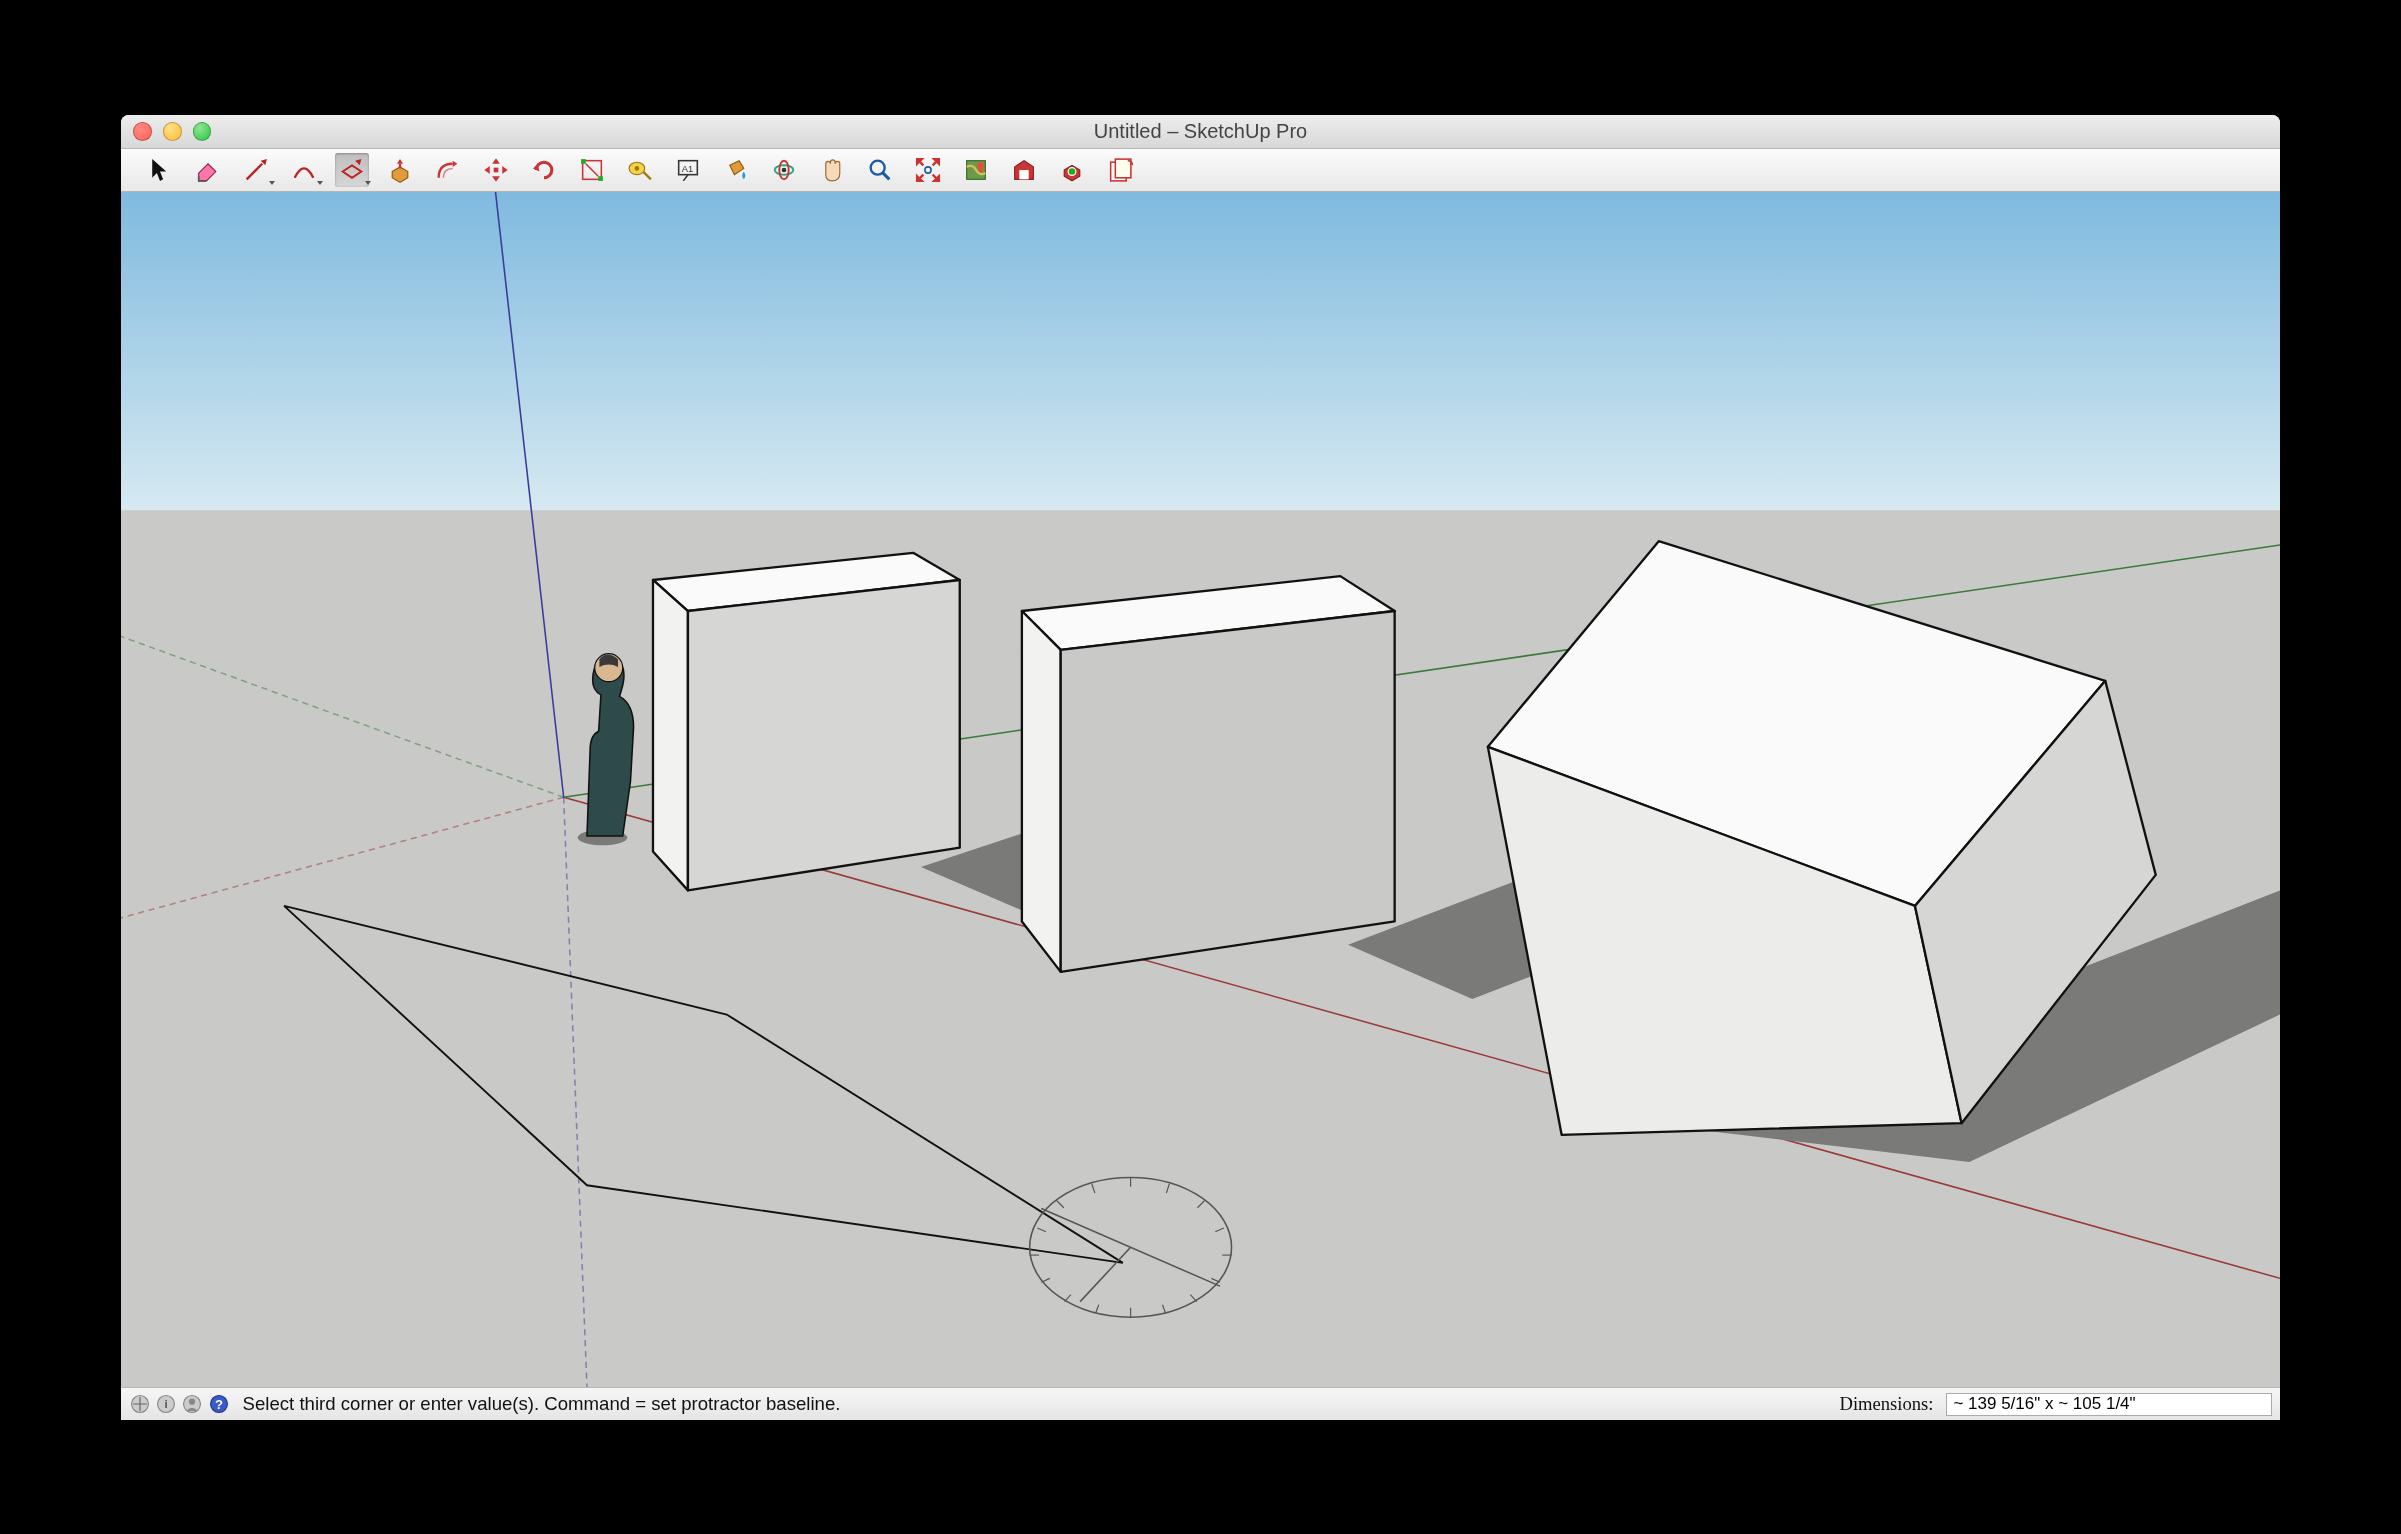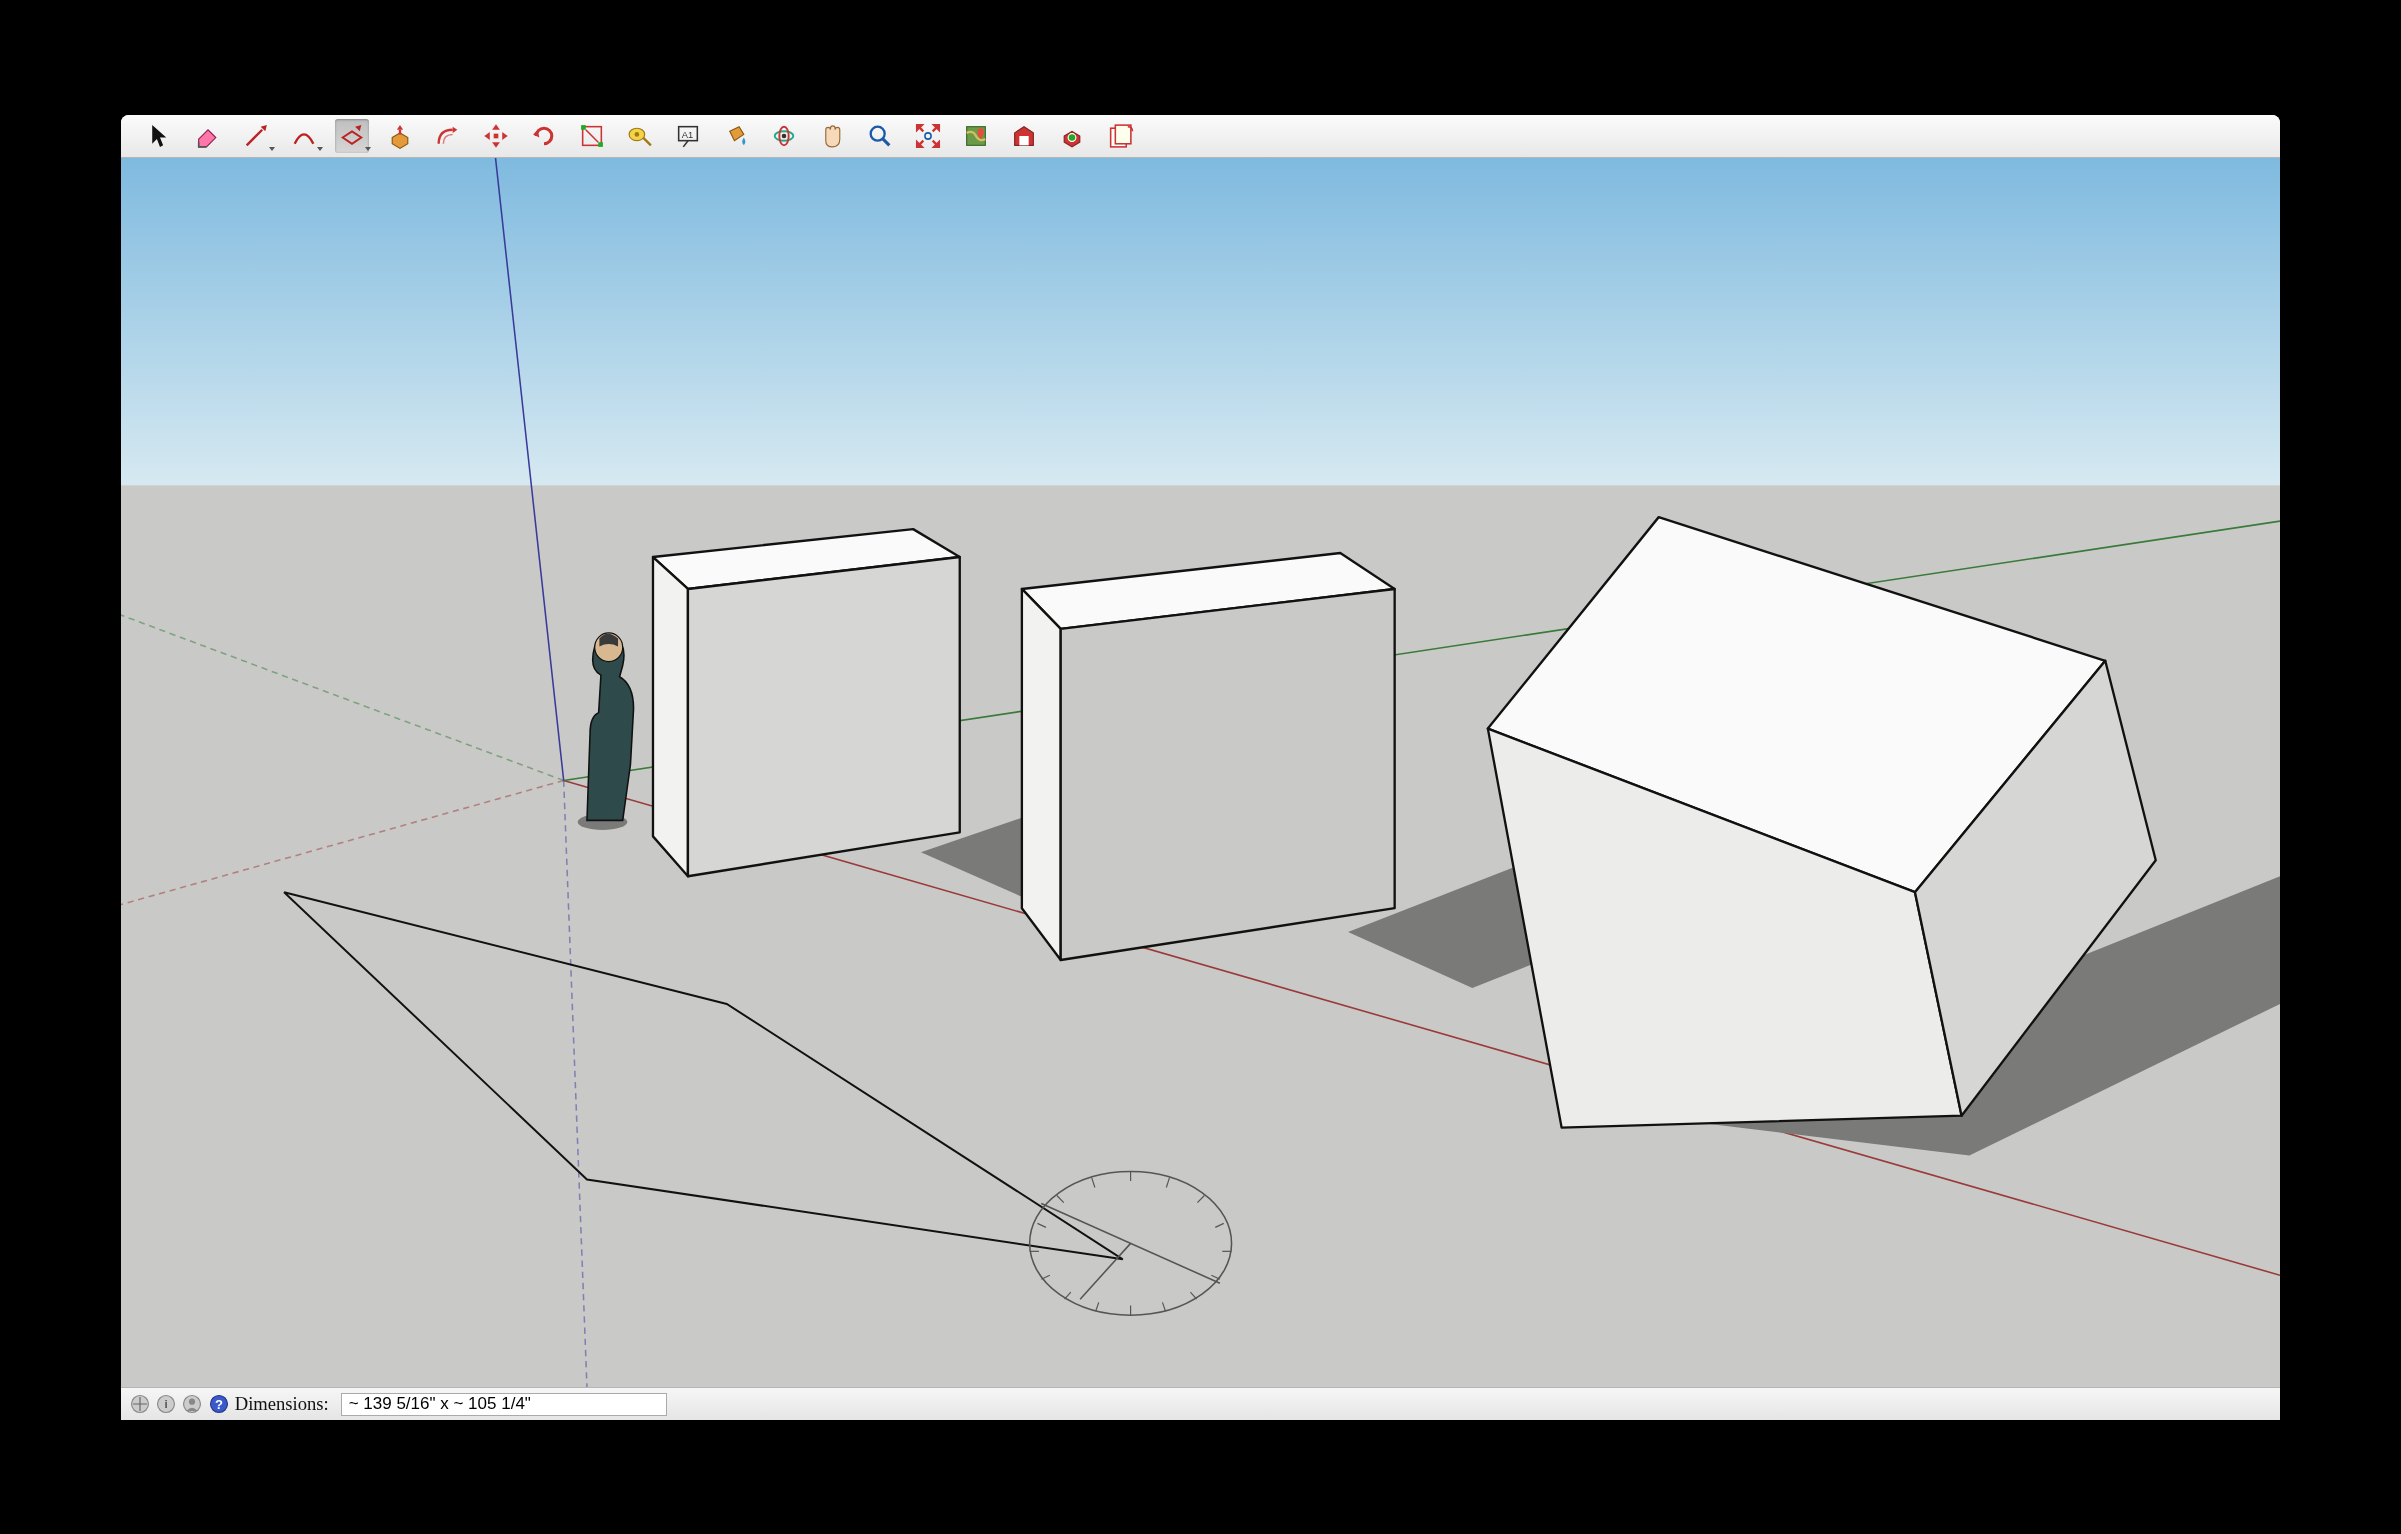--- a/index.html
+++ b/index.html
@@ -128,20 +128,28 @@
     padding: 1.6px 6.2px;
     font-size: 17px;
     font-family: inherit;
   }
 </style>
 </head>
 <body>
 
 <div class="window">
 
+  <div class="titlebar">
+    <div class="traffic">
+      <span class="tl-close"></span>
+      <span class="tl-min"></span>
+      <span class="tl-zoom"></span>
+    </div>
+    <div class="title">Untitled – SketchUp Pro</div>
+  </div>
 
   <div class="toolbar">
     <div class="tool">
       <svg viewBox="0 0 36 36">
           <path d="M8 4 L8 28 L14 22 L18 32 L22 30 L18 20 L26 20 Z" fill="#111"></path>
         </svg>
     </div>
     <div class="tool">
       <svg viewBox="0 0 36 36">
           <path d="M6 22 L18 10 L28 20 L16 32 L6 32 Z" fill="#f7a" stroke="#902050" stroke-width="1.5"></path>
@@ -388,18 +396,19 @@
             <path d="M6 22 Q13 14 20 22" fill="#888"></path>
           </svg>
       </span>
       <span class="sicon">
         <svg width="20" height="20" viewBox="0 0 26 26" style="font-size:18px">
             <circle cx="13" cy="13" r="11" fill="#3a5acc" stroke="#24388a" stroke-width="1.5"></circle>
             <text x="13" y="19" text-anchor="middle" font-size="17" font-weight="bold" fill="#fff">?</text>
           </svg>
       </span>
     </div>
+    <div class="status-msg">Select third corner or enter value(s). Command = set protractor baseline.</div>
     <div class="dim-label">Dimensions:</div>
     <input class="dim-input" value="~ 139 5/16&quot; x ~ 105 1/4&quot;" style="">
   </div>
 
 </div>
 
 
 </body></html>

